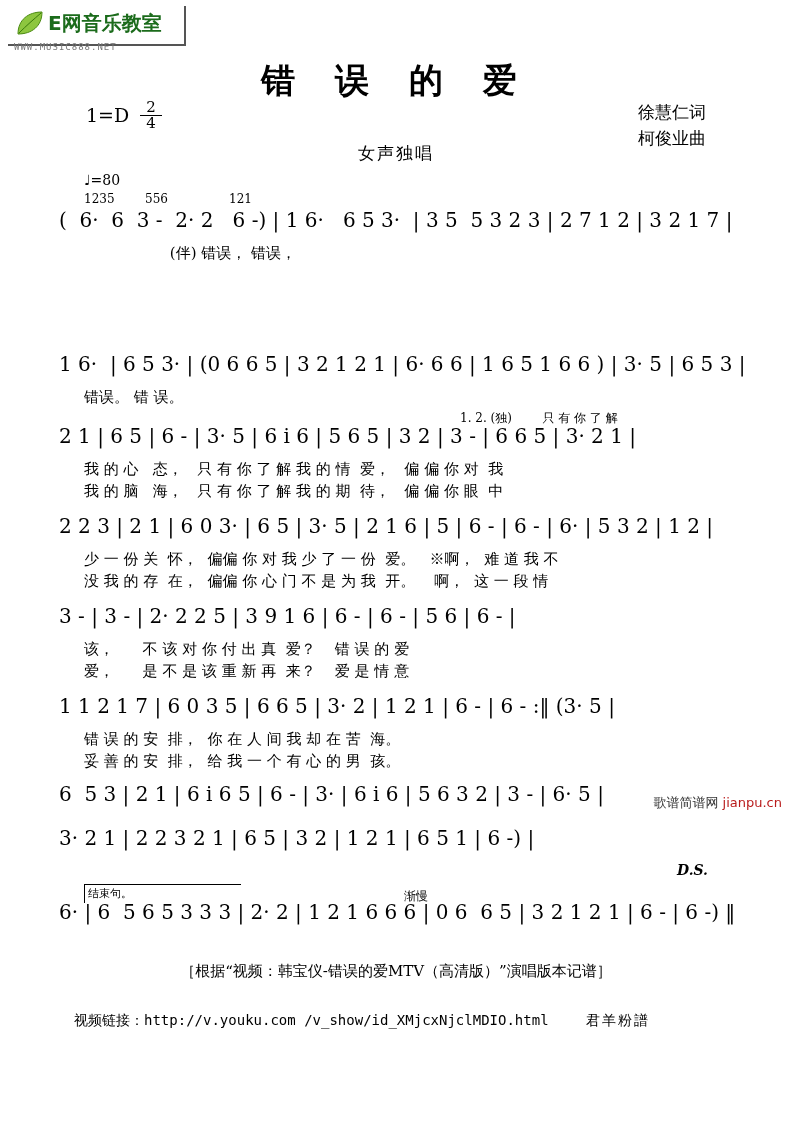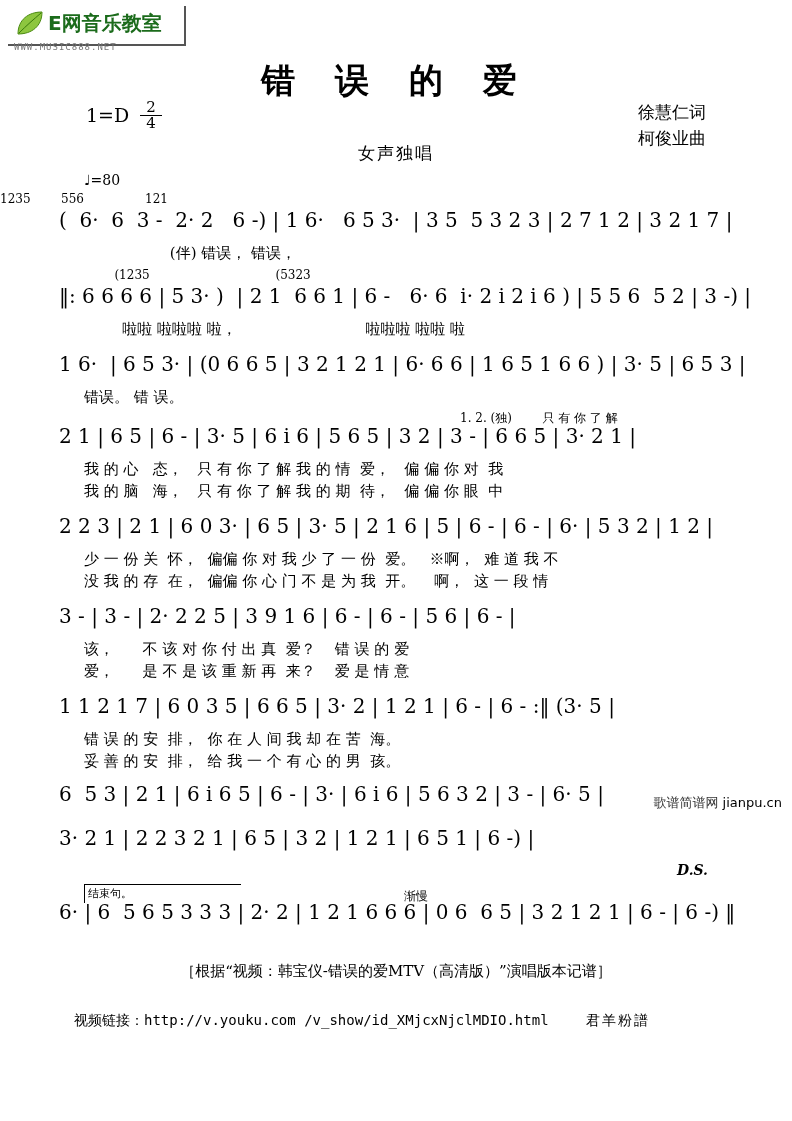--- a/index.html
+++ b/index.html
@@ -47,29 +47,29 @@
   }
   .lyr{
     position:relative;
     font-family:"DejaVu Serif", serif;
     font-size:15px;
     white-space:pre;
     padding-left:84px;
     height:22px;
   }
   .annot{
-    position:relative;font-family:"DejaVu Serif",serif;font-size:12px;white-space:pre;height:16px;
+    position:relative;font-family:"DejaVu Serif",serif;font-size:12px;white-space:pre;padding-left:84px;height:16px;
   }
 
   
   .note-src{position:absolute;left:0;top:962px;width:792px;text-align:center;font-size:15px;font-family:"DejaVu Serif",serif;}
   .vlink{position:absolute;left:74px;top:1012px;font-size:14px;font-family:"DejaVu Sans Mono",monospace;}
   .sign{position:absolute;left:586px;top:1012px;font-size:14px;font-family:"DejaVu Serif",serif;letter-spacing:2px;}
   .bottom-right{position:absolute;right:10px;bottom:8px;font-size:13px;font-family:"DejaVu Sans",sans-serif;color:#333;}
-  .bottom-right .red{color:#000000;}
+  .bottom-right .red{color:#b91c1c;}
 
   .endbox{position:absolute;left:84px;top:884px;width:156px;height:18px;border-left:1.4px solid #000;border-top:1.4px solid #000;}
   .endbox span{position:absolute;left:3px;top:1px;font-size:11px;}
   .ds{position:absolute;right:84px;top:862px;font-size:14px;font-style:italic;font-weight:bold;font-family:"DejaVu Serif",serif;}
   .slow{position:absolute;left:404px;top:888px;font-size:12px;}
 </style>
 </head>
 <body>
 
 <div class="page">
@@ -99,25 +99,20 @@
 
   <div class="singer">女声独唱</div>
   <div class="tempo">♩=80</div>
 
   <div class="sys" style="top:192px;">
     <div class="annot">1235        556                121</div>
     <div class="notes">(  6·  6  3 -  2· 2   6 -) | 1 6·   6 5 3·  | 3 5  5 3 2 3 | 2 7 1 2 | 3 2 1 7 |</div>
     <div class="lyr">                  (伴) 错误， 错误，</div>
   </div>
 
-  <div class="sys" style="top:268px;">
-    <div class="annot">                              (1235                                 (5323</div>
-    <div class="notes">‖: 6 6 6 6 | 5 3· )  | 2 1  6 6 1 | 6 -   6· 6  i· 2 i 2 i 6 ) | 5 5 6  5 2 | 3 -) |</div>
-    <div class="lyr">        啦啦 啦啦啦 啦，                           啦啦啦 啦啦 啦</div>
-  </div>
 
   <div class="sys" style="top:352px;">
     <div class="notes">1 6·  | 6 5 3· | (0 6 6 5 | 3 2 1 2 1 | 6· 6 6 | 1 6 5 1 6 6 ) | 3· 5 | 6 5 3 |</div>
     <div class="lyr">错误。 错 误。</div>
     <div class="annot" style="padding-left:460px;">1. 2. (独)        只 有 你 了 解</div>
   </div>
 
   <div class="sys" style="top:424px;">
     <div class="notes">2 1 | 6 5 | 6 - | 3· 5 | 6 i 6 | 5 6 5 | 3 2 | 3 - | 6 6 5 | 3· 2 1 |</div>
     <div class="lyr">我 的 心   态，   只 有 你 了 解 我 的 情  爱，   偏 偏 你 对  我</div>

